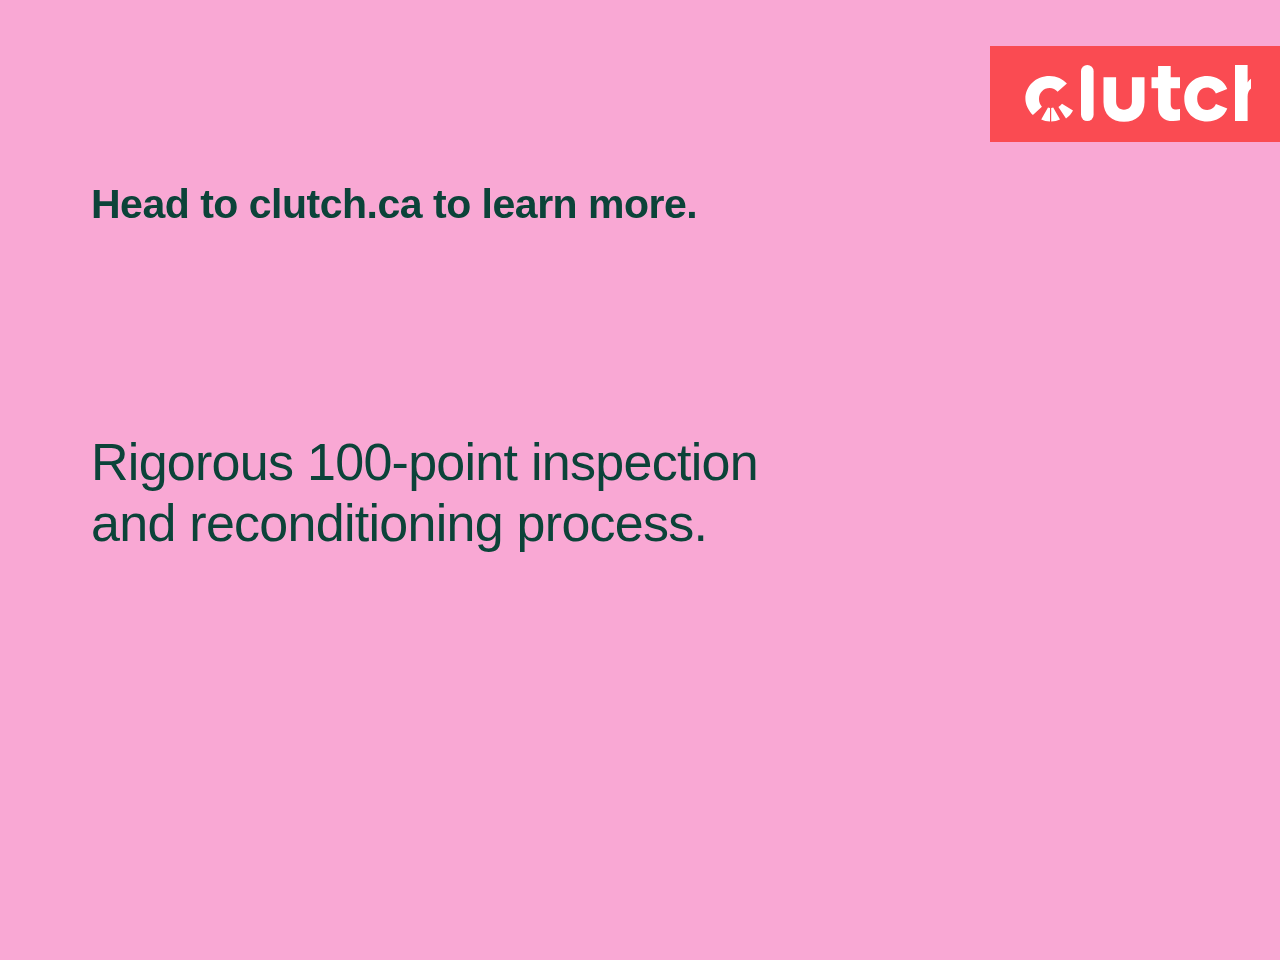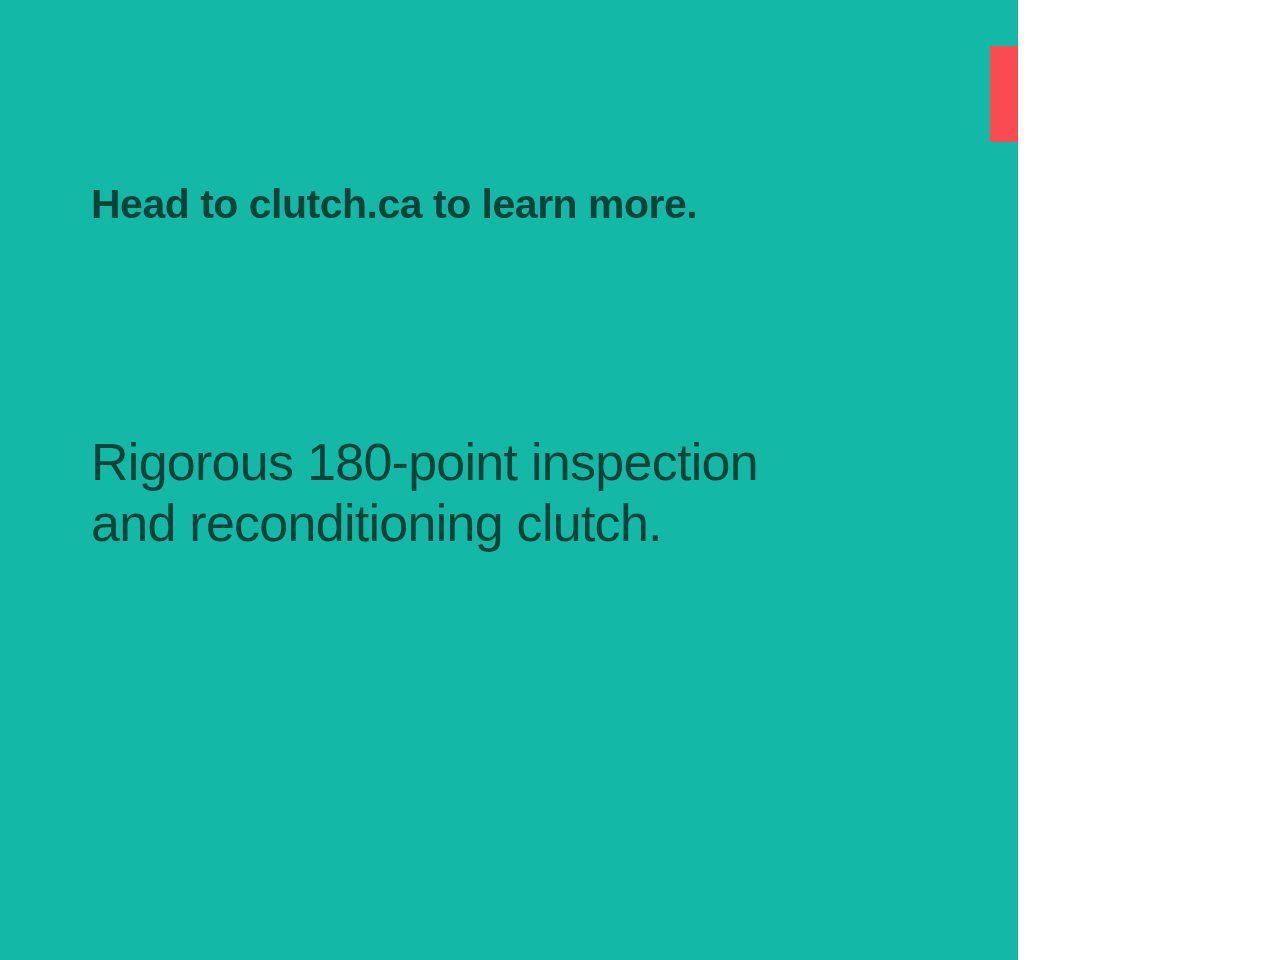--- a/index.html
+++ b/index.html
@@ -11,23 +11,23 @@
   body {
     width: 1280px;
     height: 960px;
     overflow: hidden;
     font-family: "Liberation Sans", sans-serif;
     -webkit-font-smoothing: antialiased;
   }
 
   .slide {
     position: relative;
-    width: 1018px;
+    width: 1280px;
     height: 960px;
-    background: #14b8a6;
+    background: #f9a8d4;
     overflow: hidden;
   }
 
   
   .brand-badge {
     position: absolute;
     left: 990px;
     top: 46px;
     width: 290px;
     height: 96px;
@@ -113,18 +113,18 @@
       <path fill="#ffffff" d="M188.2 13.0c9.3 0 16.9 5.0 20.0 12.9l-11.4 4.5c-1.5-3.6-4.7-5.8-8.6-5.8-5.8 0-10.0 4.5-10.0 11.2s4.2 11.2 10.0 11.2c4.0 0 7.2-2.2 8.7-5.9l11.4 4.5c-3.1 8.0-10.8 13.0-20.1 13.0-13.4 0-22.9-9.5-22.9-22.8s9.5-22.8 22.9-22.8z"></path>
 
       <path fill="#ffffff" d="M216.0 2.0h12.6v17.4c2.7-4.0 7.1-6.4 12.6-6.4 9.4 0 15.6 6.6 15.6 16.8v28.2h-12.6V33.0c0-5.4-2.9-8.8-7.6-8.8-5.0 0-8.0 3.6-8.0 9.4v24.4H216.0z"></path>
     </svg>
   </div>
 
   <div class="lead-line">Head to clutch.ca to learn more.</div>
 
   <div class="headline-block">
     <p class="subhead">
-      <span class="subhead-line">Rigorous 180-point inspection</span>
-      <span class="subhead-line">and reconditioning clutch.</span>
+      <span class="subhead-line">Rigorous 100-point inspection</span>
+      <span class="subhead-line">and reconditioning process.</span>
     </p>
   </div>
 
 </div>
 
 </body></html>

